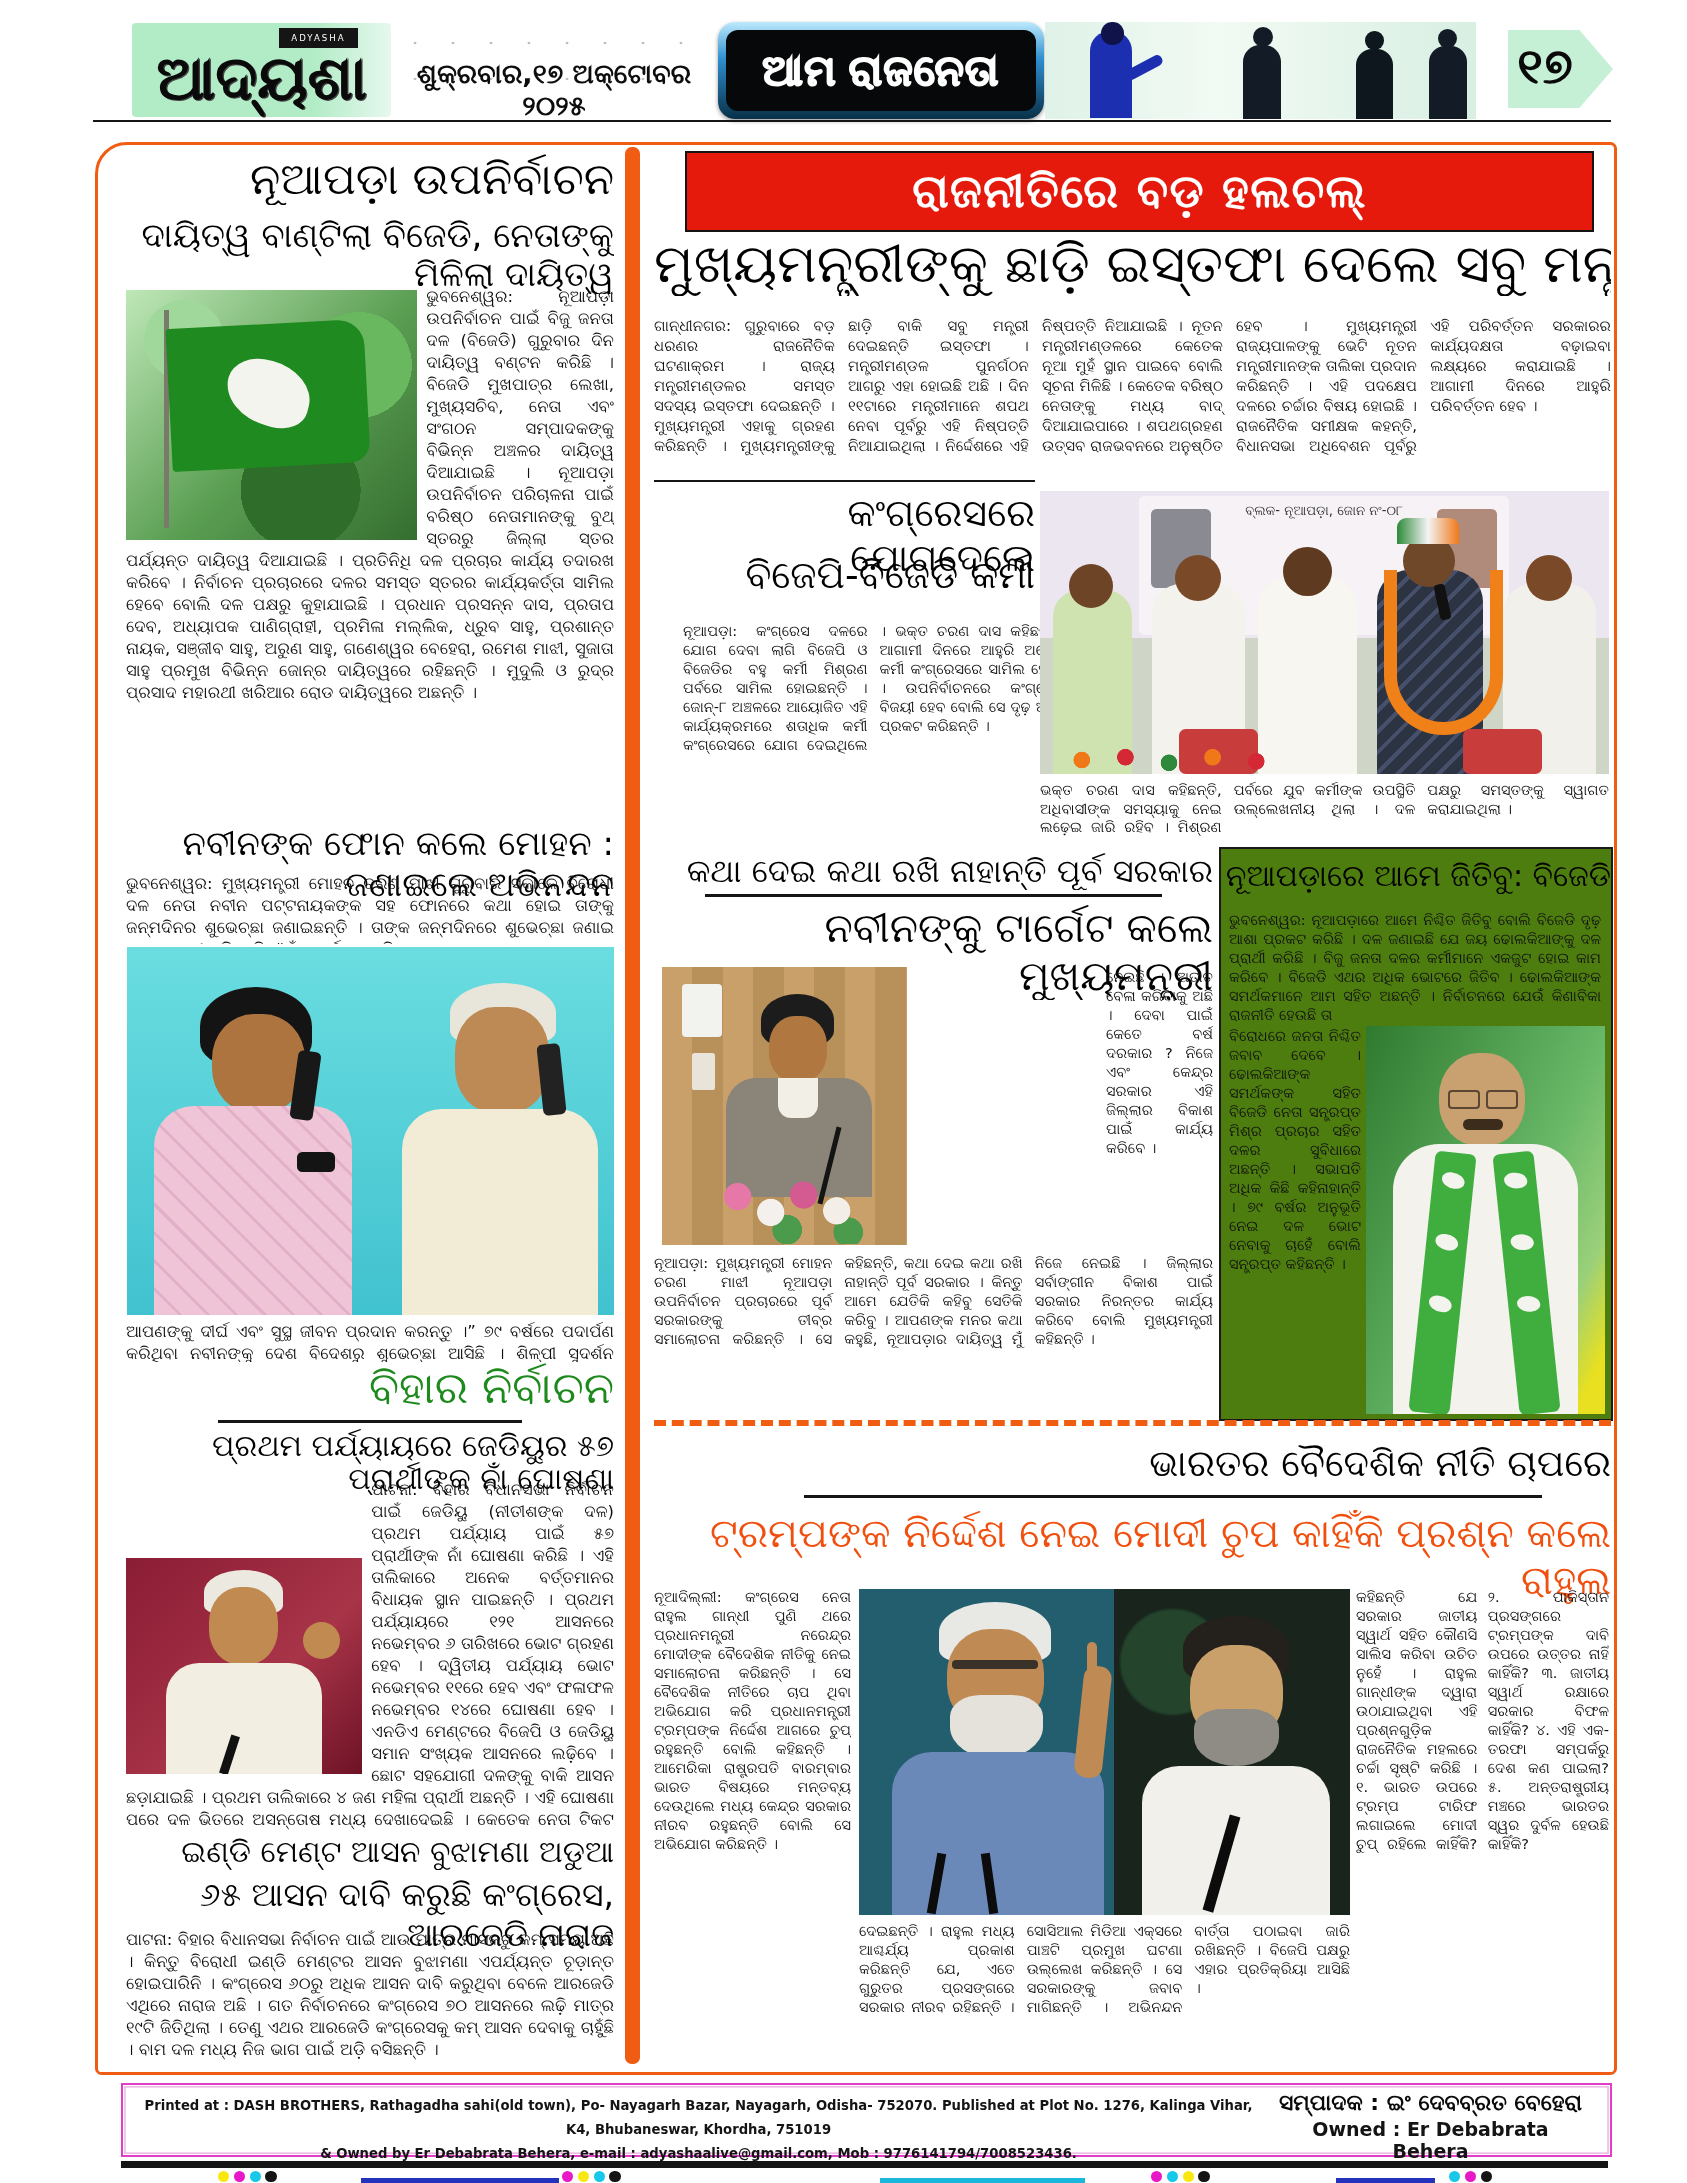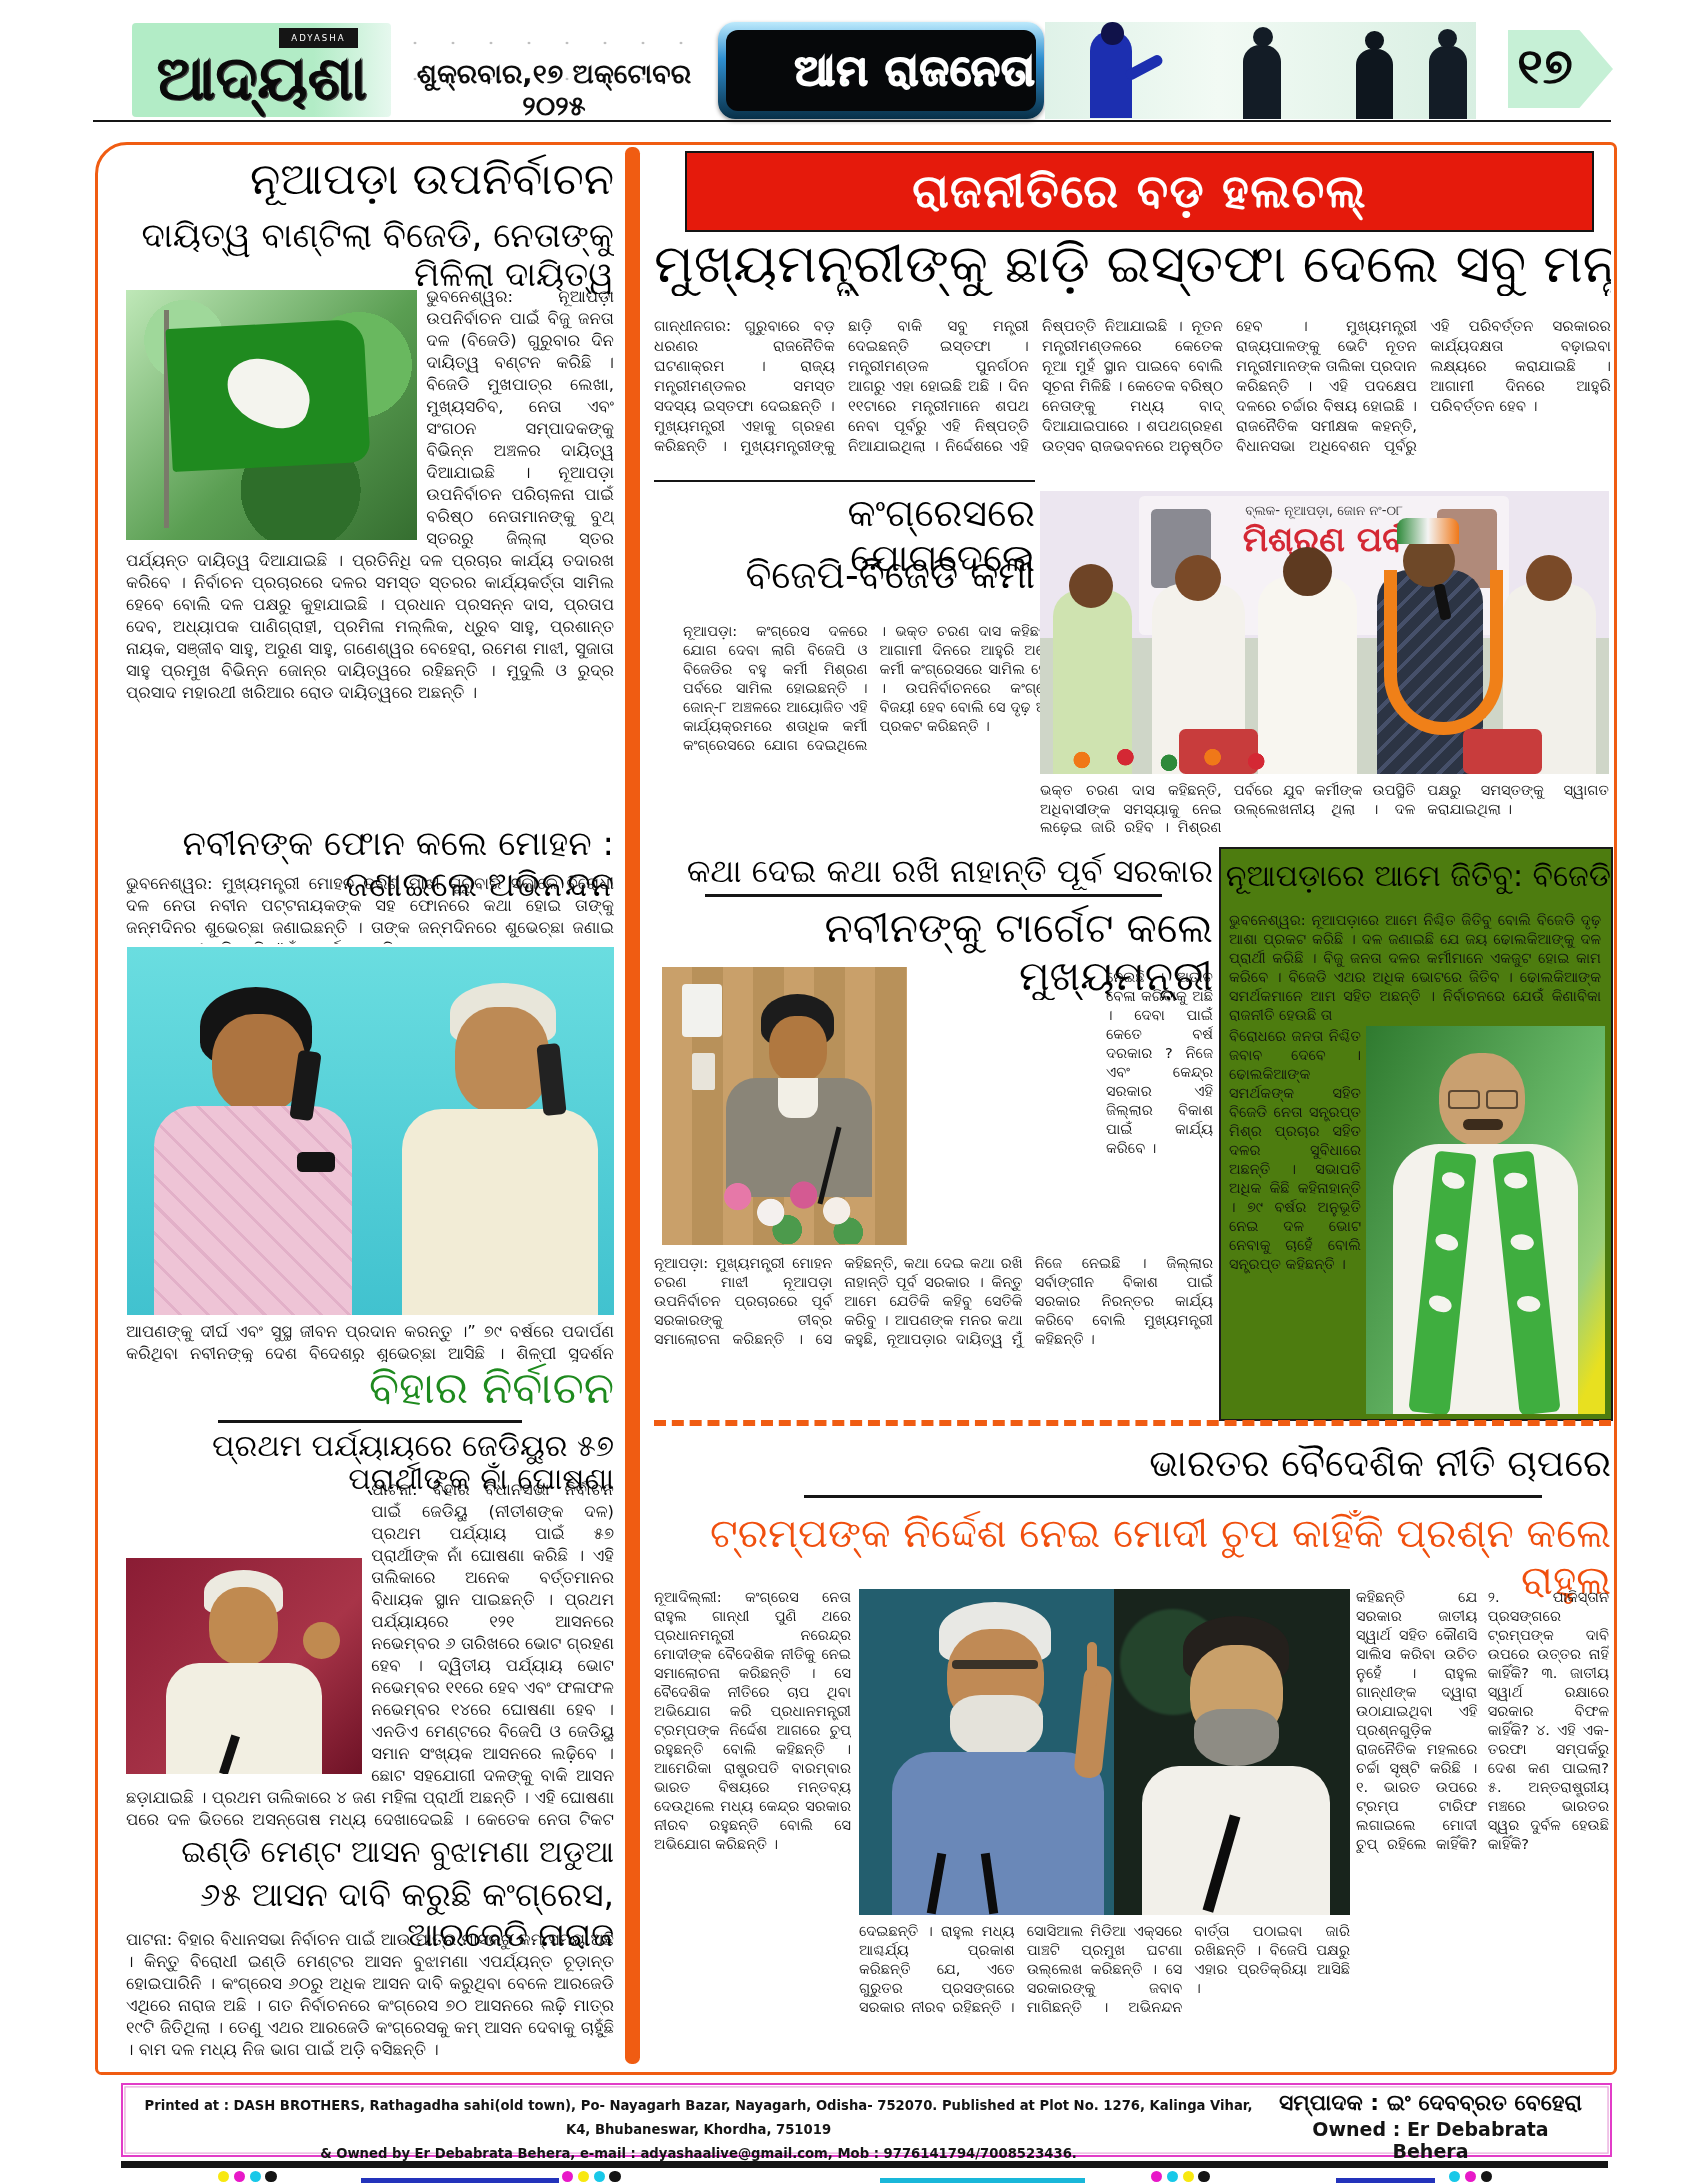--- a/index.html
+++ b/index.html
@@ -22,21 +22,21 @@
   <div class="abs" style="left:147px;top:5.3px;width:79px;height:20px;background:#151515;color:#fff;font-size:8.6px;letter-spacing:2px;text-align:center;line-height:20px;">
     <span>ADYASHA</span>
   </div>
   <div class="abs" style="left:0;top:18.5px;width:100%;text-align:center;font-size:61px;font-weight:900;color:#0a0a0a;text-shadow:1.3px 1.3px 0 #444;">ଆଦ୍ୟଶା</div>
 </div>
 
 <div class="abs dotbg" style="left:396px;top:25px;width:316px;height:87px;"></div>
 <div class="abs" style="left:396px;top:58px;width:316px;text-align:center;font-size:27px;font-weight:bold;color:#0d0d0d;">ଶୁକ୍ରବାର,୧୭ ଅକ୍ଟୋବର ୨୦୨୫</div>
 
 <div class="abs" style="left:718px;top:22px;width:326px;height:97px;border-radius:17px;background:linear-gradient(180deg,#bdeafc,#2f8fd0 38%,#083048);box-shadow:0 2px 4px rgba(0,0,0,.4);">
-  <div class="abs" style="left:8px;top:8px;right:8px;bottom:8px;background:#06080a;border-radius:12px;display:flex;align-items:center;justify-content:flex-end;">
+  <div class="abs" style="left:8px;top:8px;right:8px;bottom:8px;background:#06080a;border-radius:12px;display:flex;align-items:center;justify-content:center;font-family:Liberation Serif, serif;">
     <span style="font-size:42px;font-weight:900;color:#cdf5dd;-webkit-text-stroke:1.7px #ffffff;letter-spacing:1.3px;">ଆମ ରାଜନେତା</span>
   </div>
 </div>
 
 <div class="photo" style="left:1045px;top:22px;width:431px;height:97px;background:linear-gradient(90deg,#dff2e8,#f2faf4 40%,#d8efe2);">
   <div class="abs" style="left:45px;top:9.3px;width:42px;height:87px;background:#1c2fb0;border-radius:20px 20px 0 0;"></div>
   <div class="abs" style="left:56px;top:0px;width:22.5px;height:22.5px;background:#10124a;border-radius:50%;"></div>
   <div class="abs" style="left:79px;top:40px;width:40px;height:10.6px;background:#1c2fb0;transform:rotate(-28deg);border-radius:5.3px;"></div>
   <div class="abs" style="left:198px;top:22.5px;width:38px;height:74px;background:#131c26;border-radius:17px 17px 0 0;"></div>
   <div class="abs" style="left:208px;top:5.3px;width:20px;height:20px;background:#131c26;border-radius:50%;"></div>
@@ -139,21 +139,20 @@
 <div class="abs hl" style="left:654px;top:491px;width:381px;font-size:38px;">କଂଗ୍ରେସରେ ଯୋଗଦେଲେ</div>
 <div class="abs hl" style="left:654px;top:553px;width:381px;font-size:38px;">ବିଜେପି-ବିଜେଡି କର୍ମୀ</div>
 
 <div class="abs txt" style="left:654px;top:621px;width:381px;height:213px;column-count:2;column-gap:12px;font-size:14.6px;line-height:19px;margin-left:29px;">
   <span>ନୂଆପଡ଼ା: କଂଗ୍ରେସ ଦଳରେ ଯୋଗ ଦେବା ଲାଗି ବିଜେପି ଓ ବିଜେଡିର ବହୁ କର୍ମୀ ମିଶ୍ରଣ ପର୍ବରେ ସାମିଲ ହୋଇଛନ୍ତି । ଜୋନ୍-୮ ଅଞ୍ଚଳରେ ଆୟୋଜିତ ଏହି କାର୍ଯ୍ୟକ୍ରମରେ ଶତାଧିକ କର୍ମୀ କଂଗ୍ରେସରେ ଯୋଗ ଦେଇଥିଲେ । ଭକ୍ତ ଚରଣ ଦାସ କହିଛନ୍ତି, ଆଗାମୀ ଦିନରେ ଆହୁରି ଅନେକ କର୍ମୀ କଂଗ୍ରେସରେ ସାମିଲ ହେବେ । ଉପନିର୍ବାଚନରେ କଂଗ୍ରେସ ବିଜୟୀ ହେବ ବୋଲି ସେ ଦୃଢ଼ ଆଶା ପ୍ରକଟ କରିଛନ୍ତି ।</span>
 </div>
 
 <div class="photo" style="left:1040px;top:491px;width:569px;height:283px;background:linear-gradient(180deg,#ece6f0 0 52%,#cfd6c8 52% 100%);">
   <div class="abs" style="left:99px;top:5.3px;width:370px;height:139px;background:#f6f2f6;border-radius:5.3px;">
     <div style="text-align:center;font-size:13.2px;color:#333;padding-top:6.6px;">ବ୍ଲକ- ନୂଆପଡ଼ା, ଜୋନ ନଂ-୦୮</div>
-    <div style="text-align:center;font-size:34px;font-weight:900;color:#d42834;">ମିଶ୍ରଣ ପର୍ବ</div>
     <div class="abs" style="left:12px;top:13.2px;width:60px;height:79px;background:#8a8a92;border-radius:5.3px;"></div>
     <div class="abs" style="right:12px;top:13.2px;width:60px;height:79px;background:#b08a7a;border-radius:5.3px;"></div>
   </div>
   <div class="abs" style="left:13.2px;top:99px;width:79px;height:184px;background:#cfe3b0;border-radius:26.5px 26.5px 0 0;"></div>
   <div class="abs" style="left:29px;top:73px;width:44px;height:44px;background:#6e4426;border-radius:50%;"></div>
   <div class="abs" style="left:112px;top:93px;width:93px;height:191px;background:#f4f2ec;border-radius:29px 29px 0 0;"></div>
   <div class="abs" style="left:135px;top:64px;width:46px;height:46px;background:#7a4a28;border-radius:50%;"></div>
   <div class="abs" style="left:218px;top:86px;width:99px;height:197px;background:#f8f6f0;border-radius:30px 30px 0 0;"></div>
   <div class="abs" style="left:243px;top:56px;width:49px;height:49px;background:#5e3a20;border-radius:50%;"></div>
   <div class="abs" style="left:337px;top:79px;width:106px;height:204px;background:repeating-linear-gradient(135deg,#2c3444 0 10.6px,#46506a 10.6px 14.6px);border-radius:32px 32px 0 0;"></div>

